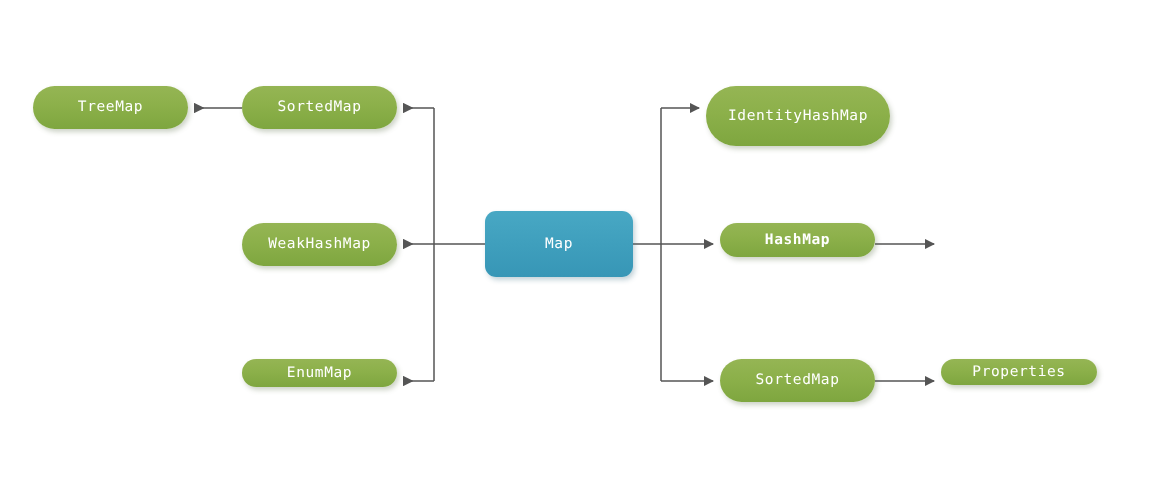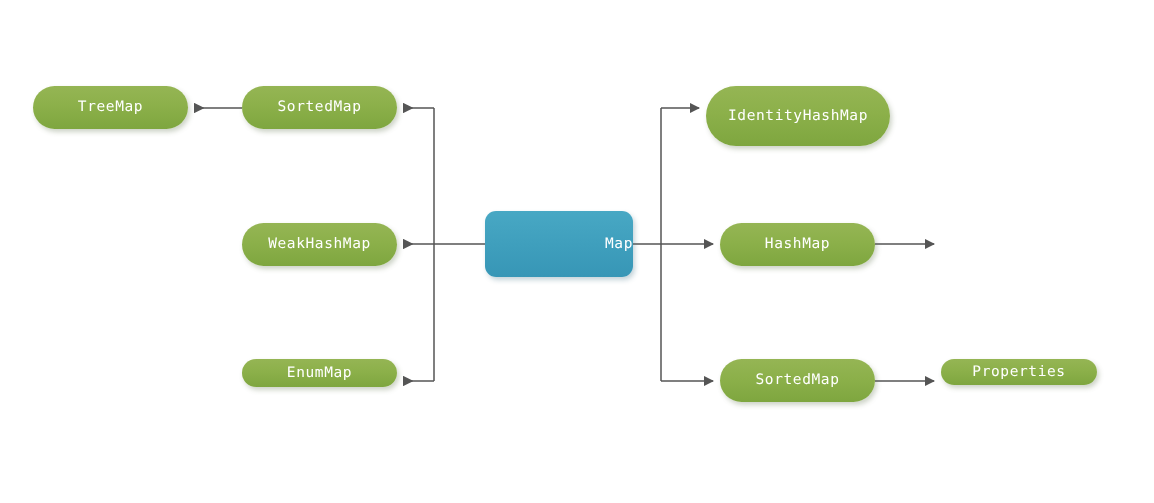--- a/index.html
+++ b/index.html
@@ -42,21 +42,20 @@
   .node-green {
     background: linear-gradient(to bottom, #95b554 0%, #8cb04a 45%, #7ea63f 100%);
     border-radius: 999px;
     box-shadow: 2px 3px 5px rgba(90, 110, 70, 0.30);
     align-items: center;
   }
   .node-blue {
     background: linear-gradient(to bottom, #48a8c4 0%, #3f9fbd 50%, #3796b6 100%);
     border-radius: 11px;
     box-shadow: 2px 3px 5px rgba(60, 110, 130, 0.30);
-    justify-content: flex-end;
   }
   .node-label {
     display: block;
     line-height: 1;
   }
 </style>
 </head>
 <body>
 
 <div id="canvas">
@@ -105,21 +104,21 @@
   </div>
 
   <div class="node node-green" style="left:242px; top:359px; width:155px; height:28px;">
     <span class="node-label">EnumMap</span>
   </div>
 
   <div class="node node-green" style="left:706px; top:86px; width:184px; height:60px;">
     <span class="node-label">IdentityHashMap</span>
   </div>
 
-  <div class="node node-green" style="left:720px; top:223px; width:155px; height:43px;">
+  <div class="node node-green" style="left:720px; top:223px; width:155px; height:34px;font-weight:bold;">
     <span class="node-label">HashMap</span>
   </div>
 
 
   <div class="node node-green" style="left:720px; top:359px; width:155px; height:43px;">
     <span class="node-label">SortedMap</span>
   </div>
 
   <div class="node node-green" style="left:941px; top:359px; width:156px; height:26px;">
     <span class="node-label">Properties</span>

